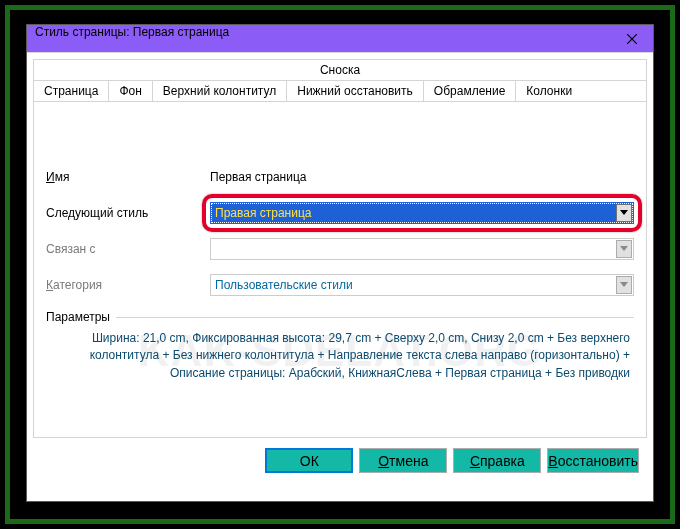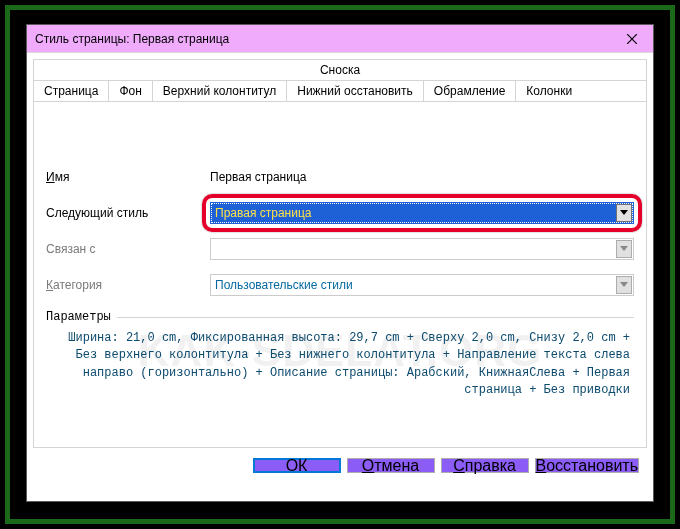--- a/index.html
+++ b/index.html
@@ -25,24 +25,24 @@
     top: 24px;
     left: 26px;
     width: 628px;
     height: 478px;
     background: #fff;
     border: 1px solid #5a5a5a;
     display: flex;
     flex-direction: column;
   }
   .titlebar {
-    background: #f0abfc;
+    background: #8b5cf6;
     height: 28px;
     display: flex;
-    align-items: center;
+    align-items: flex-start;
     justify-content: space-between;
     border-bottom: 1px solid #d9d9d9;
   }
   .titlebar .title {
     padding-left: 8px;
     font-size: 12px;
     color: #000;
   }
   .close-btn {
     width: 42px;
@@ -155,21 +155,20 @@
     outline: 1px dotted #fff;
     outline-offset: -2px;
   }
   .combo.highlighted .arrow {
     background: #e1e1e1;
     border: 1px solid #707070;
   }
   .combo.highlighted .arrow svg path { fill:#000; }
   .fieldset {
     margin-top: 0;
-    font-family: Liberation Mono, monospace;
   }
   .fieldset-legend {
     font-size: 12px;
     position: relative;
     display: flex;
     align-items: center;
   }
   .fieldset-legend .line {
     flex: 1;
     height: 1px;
@@ -185,24 +184,24 @@
   }
   .button-bar {
     display: flex;
     justify-content: flex-end;
     gap: 6px;
     padding: 10px 8px 12px 8px;
     background: #fff;
   }
   .btn {
     min-width: 88px;
-    height: 15px;
+    height: 25px;
     border: 1px solid #adadad;
-    background: #8b5cf6;
-    font-size: 16px;
+    background: #14b8a6;
+    font-size: 14px;
     display: flex;
     align-items: center;
     justify-content: center;
     cursor: default;
   }
   .btn.default {
     border: 1px solid #0078d7;
     box-shadow: inset 0 0 0 1px #0078d7;
   }
   .btn .ul { text-decoration: underline; }

